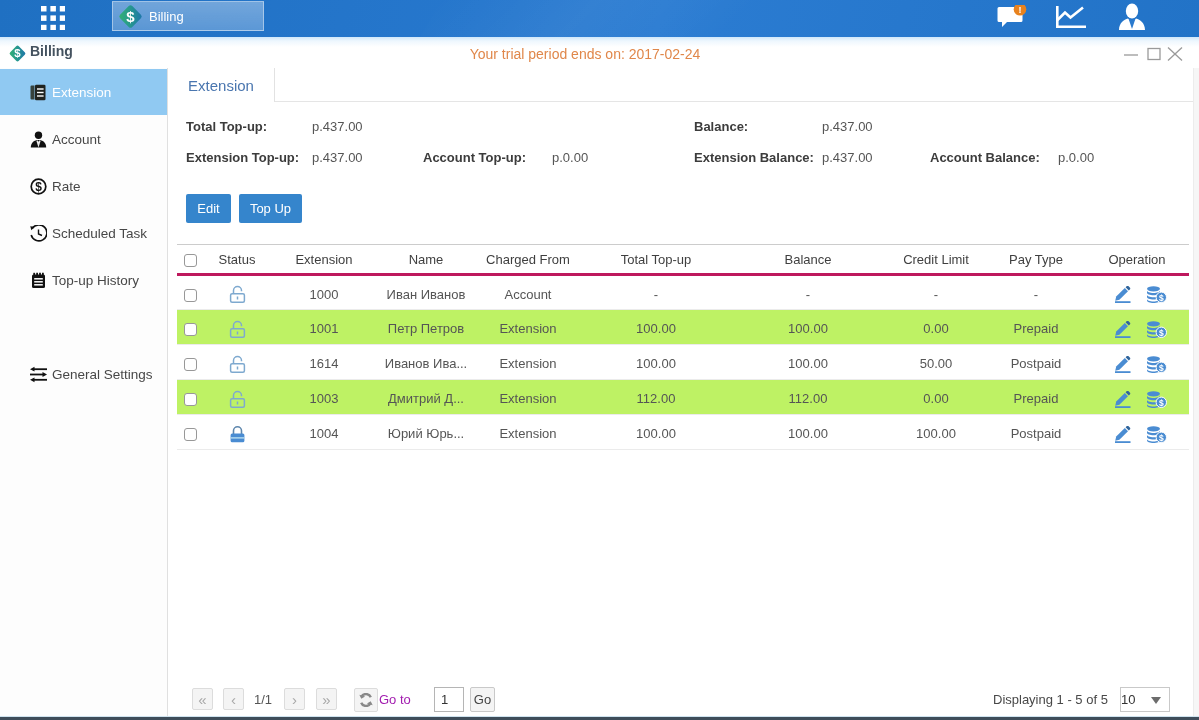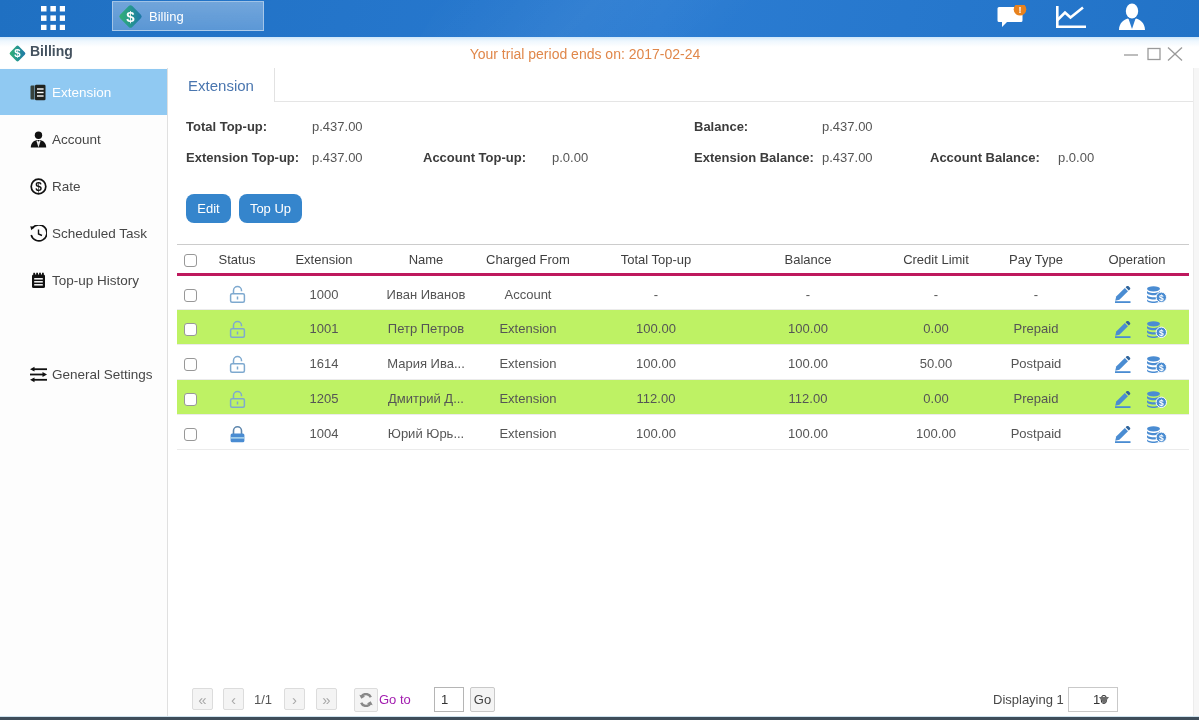--- a/index.html
+++ b/index.html
@@ -19,21 +19,21 @@
 .sitem{position:absolute;left:0;width:167px;height:47px;display:flex;align-items:center;color:#474747;font-size:13.5px}
 .sitem .ic{position:absolute;left:30px;width:17px;height:17px}
 .sitem .lab{position:absolute;left:52px}
 .sitem.sel{background:#90c9f2;color:#fff;height:46px}
 
 #content{position:absolute;left:168px;top:68px;width:1031px;height:649px;background:#fff}
 #tabline{position:absolute;left:107px;top:33px;right:0;height:1px;background:#e5e5e5}
 #tabactive{position:absolute;left:0;top:0;width:107px;height:34px;border-right:1px solid #e2e2e2;background:#fff;color:#4a76af;font-size:15px;display:flex;align-items:center;justify-content:center}
 .slabel{position:absolute;font-weight:bold;color:#3c3c3c;white-space:nowrap}
 .sval{position:absolute;color:#555;white-space:nowrap}
-.btn{position:absolute;top:126px;height:29px;background:#3585cc;color:#fff;font-size:13px;border-radius:8px;display:flex;align-items:center;justify-content:center}
+.btn{position:absolute;top:126px;height:29px;background:#3585cc;color:#fff;font-size:13px;border-radius:2px;display:flex;align-items:center;justify-content:center}
 
 #tbl{position:absolute;left:9px;top:176px;width:1012px}
 table{border-collapse:collapse;width:1012px;table-layout:fixed}
 thead tr{height:30px;border-top:1px solid #ccc;border-bottom:3px solid #be185d}
 th{font-weight:normal;color:#3f3f3f;font-size:13px;text-align:center}
 tbody tr{height:35px;border-bottom:1px solid #ebebeb}
 tbody tr.alt{background:#bef264}
 td{text-align:center;color:#555;font-size:13px;padding-top:3px}
 td.ops{padding-left:5px}
 .cb{display:inline-block;width:13px;height:13px;border:1px solid #989898;border-radius:3px;background:#fff;vertical-align:middle}
@@ -307,21 +307,21 @@
         <tr>
           <td><span class="cb"></span></td>
           <td><svg style="position:relative;top:2px" width="17" height="19" viewBox="0 0 17 19">
                 <g fill="none" stroke="#7ea9cf" stroke-width="1.5">
                   <rect x="1.6" y="8.8" width="13.8" height="8.4" rx="1.5"></rect>
                   <path d="M4.5 8.5 v-3 a4 4 0 0 1 8 0 v0.8"></path>
                   <line x1="8.5" y1="11.5" x2="8.5" y2="14.5"></line>
                 </g>
               </svg></td>
           <td>1614</td>
-            <td>Мария Ива...</td>
+            <td>Иванов Ива...</td>
             <td>Extension</td>
             <td>100.00</td>
             <td>100.00</td>
             <td>50.00</td>
             <td>Postpaid</td>
           <td class="ops"><svg style="position:relative;top:2px" width="20" height="17" viewBox="0 0 20 17">
                 <g fill="#4a8cd2">
                   <path d="M3.2 10.6 L11.8 2 l3.2 3.2 -8.6 8.6 -4.2 1z"></path>
                   <path d="M12.6 1.2 l1 -1 a1.4 1.4 0 0 1 2 0 l1.2 1.2 a1.4 1.4 0 0 1 0 2 l-1 1z" fill="#30659c"></path>
                   <rect x="2" y="15.2" width="15.5" height="1.9"></rect>
@@ -339,21 +339,21 @@
         </tr>
         <tr class="alt">
           <td><span class="cb"></span></td>
           <td><svg style="position:relative;top:2px" width="17" height="19" viewBox="0 0 17 19">
                 <g fill="none" stroke="#7ea9cf" stroke-width="1.5">
                   <rect x="1.6" y="8.8" width="13.8" height="8.4" rx="1.5"></rect>
                   <path d="M4.5 8.5 v-3 a4 4 0 0 1 8 0 v0.8"></path>
                   <line x1="8.5" y1="11.5" x2="8.5" y2="14.5"></line>
                 </g>
               </svg></td>
-          <td>1205</td>
+          <td>1003</td>
             <td>Дмитрий Д...</td>
             <td>Extension</td>
             <td>112.00</td>
             <td>112.00</td>
             <td>0.00</td>
             <td>Prepaid</td>
           <td class="ops"><svg style="position:relative;top:2px" width="20" height="17" viewBox="0 0 20 17">
                 <g fill="#4a8cd2">
                   <path d="M3.2 10.6 L11.8 2 l3.2 3.2 -8.6 8.6 -4.2 1z"></path>
                   <path d="M12.6 1.2 l1 -1 a1.4 1.4 0 0 1 2 0 l1.2 1.2 a1.4 1.4 0 0 1 0 2 l-1 1z" fill="#30659c"></path>
@@ -418,20 +418,20 @@
             <path d="M2.2 9.7 a5.2 5.2 0 0 0 9.4 0.5"></path>
           </g>
           <path d="M0.3 1.8 l2 4 3.8 -2.2z" fill="#898989"></path>
           <path d="M13.7 12.2 l-2 -4 -3.8 2.2z" fill="#898989"></path>
         </svg>
     </div>
     <div class="abs" style="left:211px;top:4px;color:#a21caf">Go to</div>
     <div class="abs" style="left:266px;top:-1px;width:30px;height:25px;border:1px solid #b5b5b5;background:#fff;padding:4px 0 0 6px;color:#333">1</div>
     <div class="abs" style="left:302px;top:-1px;width:25px;height:25px;background:#f4f4f4;border:1px solid #c9c9c9;border-radius:2px;text-align:center;padding-top:4px;color:#444">Go</div>
     <div class="abs" style="left:825px;top:4px;color:#484848">Displaying 1 - 5 of 5</div>
-    <div class="abs" style="left:900px;top:-1px;width:50px;height:25px;border:1px solid #c9c9c9;background:#fff;padding:4px 0 0 24px;color:#333">10
+    <div class="abs" style="left:952px;top:-1px;width:50px;height:25px;border:1px solid #c9c9c9;background:#fff;padding:4px 0 0 0;color:#333">10
       <span style="position:absolute;right:8px;top:9px;width:0;height:0;border-left:5.5px solid transparent;border-right:5.5px solid transparent;border-top:7px solid #6c6c6c"></span>
     </div>
   </div>
   <div id="scrolltrack"></div>
 </div>
 
 <div id="bottomstrip"></div>
 
 </body></html>

